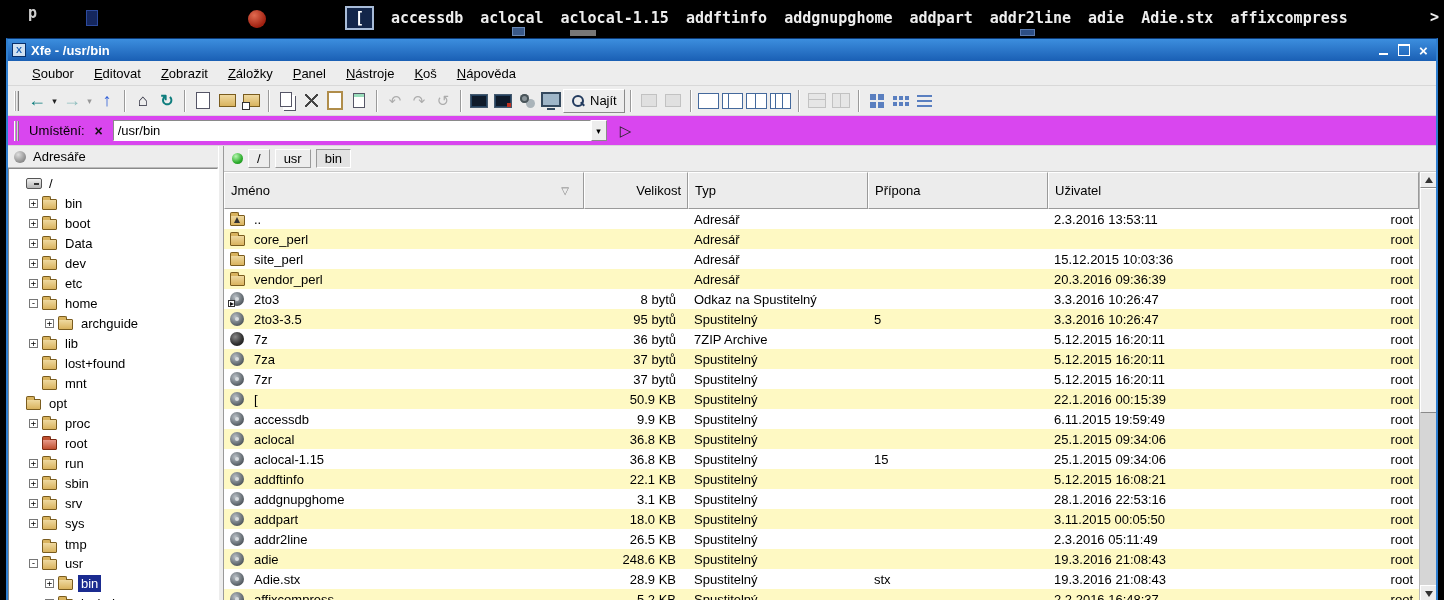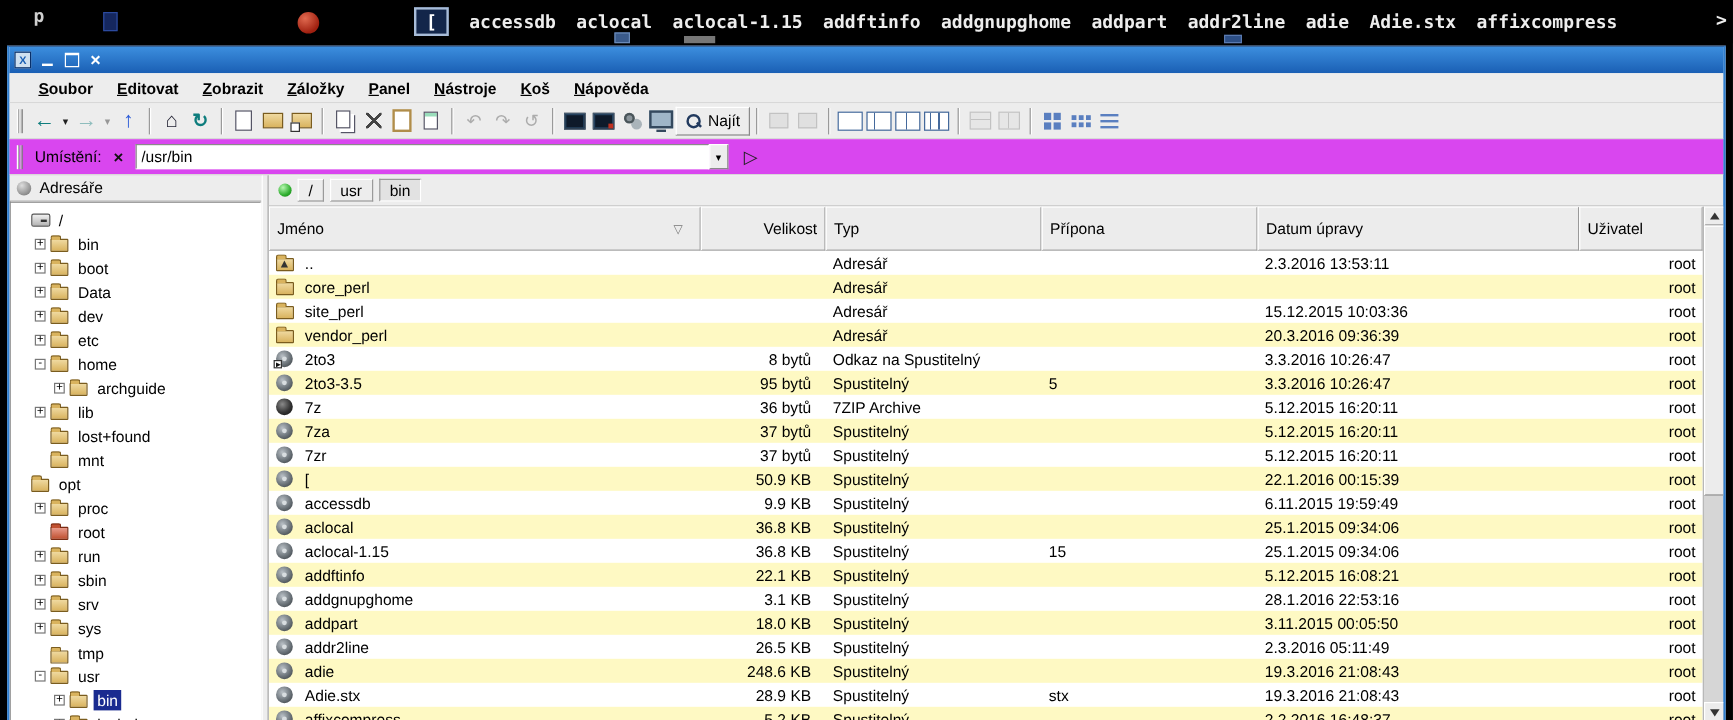--- a/index.html
+++ b/index.html
@@ -31,21 +31,21 @@
               font-size:9px; font-weight:bold; display:flex; align-items:center; justify-content:center; margin-right:5px; }
   .win-title { color:#fff; font-weight:bold; font-size:13px; flex:1; }
   .wbtns { display:flex; gap:3px; }
   .wbtn { width:17px; height:15px; display:flex; align-items:center; justify-content:center; }
   .wbtn-min::after { content:""; width:9px; height:2px; background:#fff; margin-top:8px; }
   .wbtn-max::after { content:""; width:10px; height:9px; border:1px solid #fff; border-top:2px solid #fff; }
   .wbtn-close::after { content:"\00D7"; color:#fff; font-size:15px; font-weight:bold; line-height:13px; }
 
   
   .menubar { height:25px; display:flex; align-items:center; padding-left:14px; background:#ededed; border-bottom:1px solid #d8d8d8; }
-  .menu-item { padding:2px 10px; cursor:default;font-weight:bold; }
+  .menu-item { padding:2px 10px; cursor:default; }
   .menu-item::first-letter { text-decoration:underline; }
 
   
   .toolbar { height:30px; display:flex; align-items:center; padding:0 4px; background:#ededed; border-bottom:1px solid #d8d8d8; }
   .grip { width:5px; height:20px; border-left:2px ridge #fff; border-right:2px ridge #cfcfcf; margin:0 6px 0 2px; }
   .sep { width:0; height:22px; border-left:1px solid #9a9a9a; border-right:1px solid #fff; margin:0 5px; }
   .ti { width:24px; height:24px; display:flex; align-items:center; justify-content:center; position:relative; flex:none; }
   .ti.dd { width:11px; }
   .ti.dis { opacity:.42; }
   .find-btn { display:flex; align-items:center; gap:5px; height:24px; padding:0 7px;
@@ -211,20 +211,21 @@
         <span class="tb-item">Adie.stx</span>
         <span class="tb-item">affixcompress</span>
       </span>
     <span class="tb-overflow">&gt;</span>
   </div>
 
   <div class="window">
 
     <div class="titlebar">
       <span class="win-icon">X</span>
+      <span class="win-title">Xfe - /usr/bin</span>
       <span class="wbtns">
         <span class="wbtn wbtn-min"></span>
         <span class="wbtn wbtn-max"></span>
         <span class="wbtn wbtn-close"></span>
       </span>
     </div>
 
     <div class="menubar">
         <span class="menu-item">Soubor</span>
         <span class="menu-item">Editovat</span>
@@ -480,23 +481,20 @@
                 </div>
                 <div class="hcell col1">
                   <span>Velikost</span>
                 </div>
                 <div class="hcell col2">
                   <span>Typ</span>
                 </div>
                 <div class="hcell col3">
                   <span>Přípona</span>
                 </div>
-                <div class="hcell col4">
-                  <span>Datum úpravy</span>
-                </div>
                 <div class="hcell col5">
                   <span>Uživatel</span>
                 </div>
               </div>
             <div class="rows">
                 <div class="frow">
                   <div class="fcell col0 namecell">
                     <span class="fico">
                       <span class="ic-folder"></span>
                       <span class="up-badge"></span>

